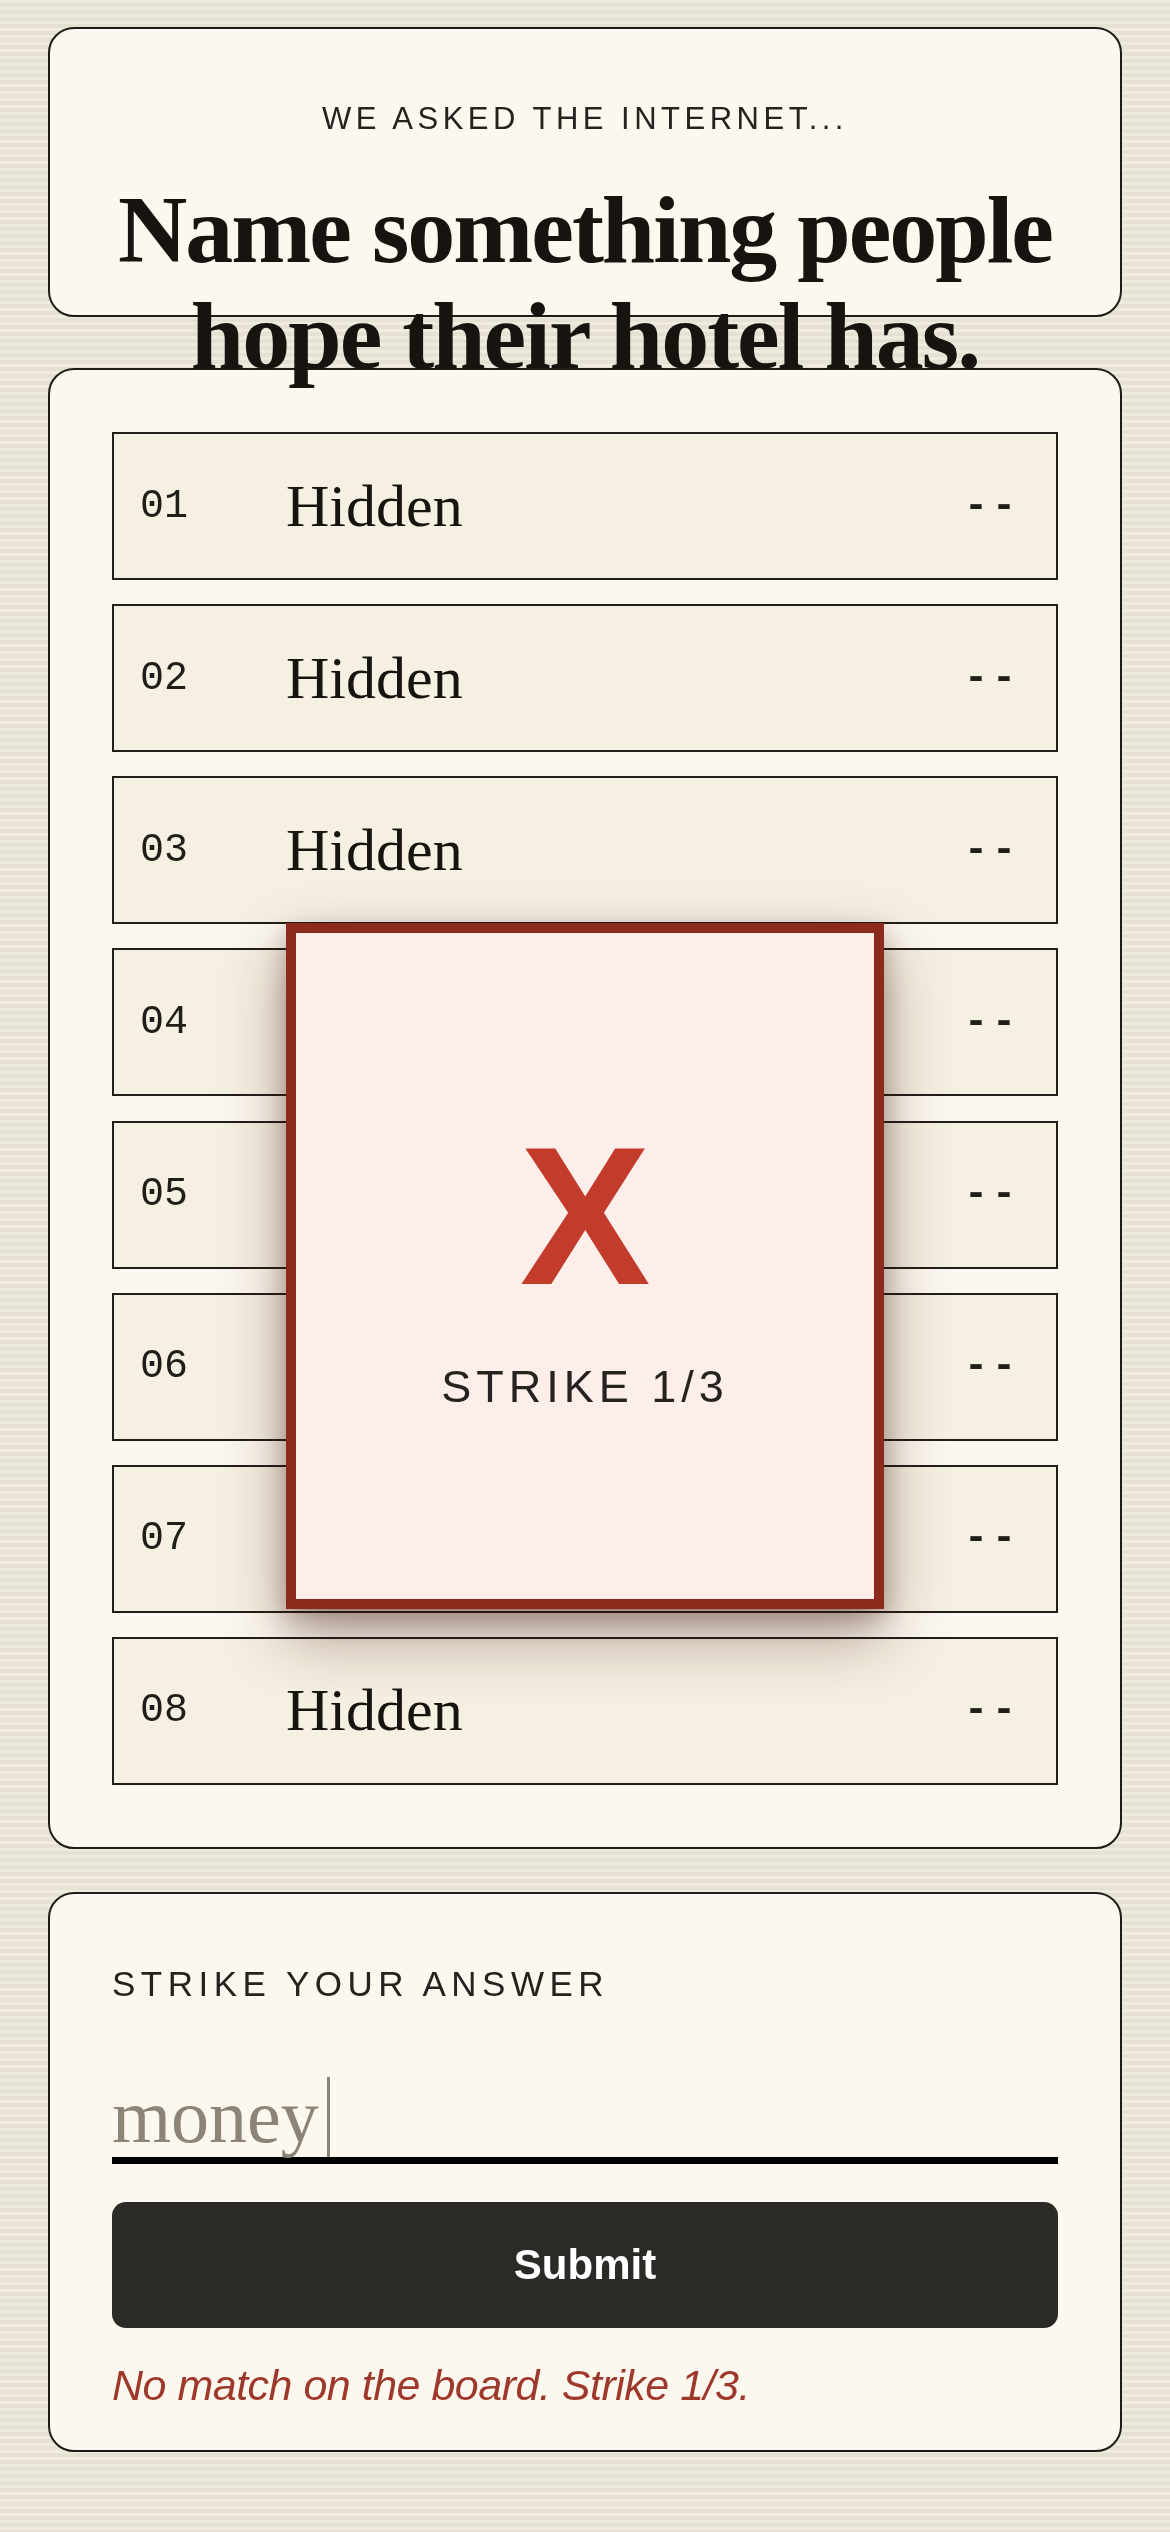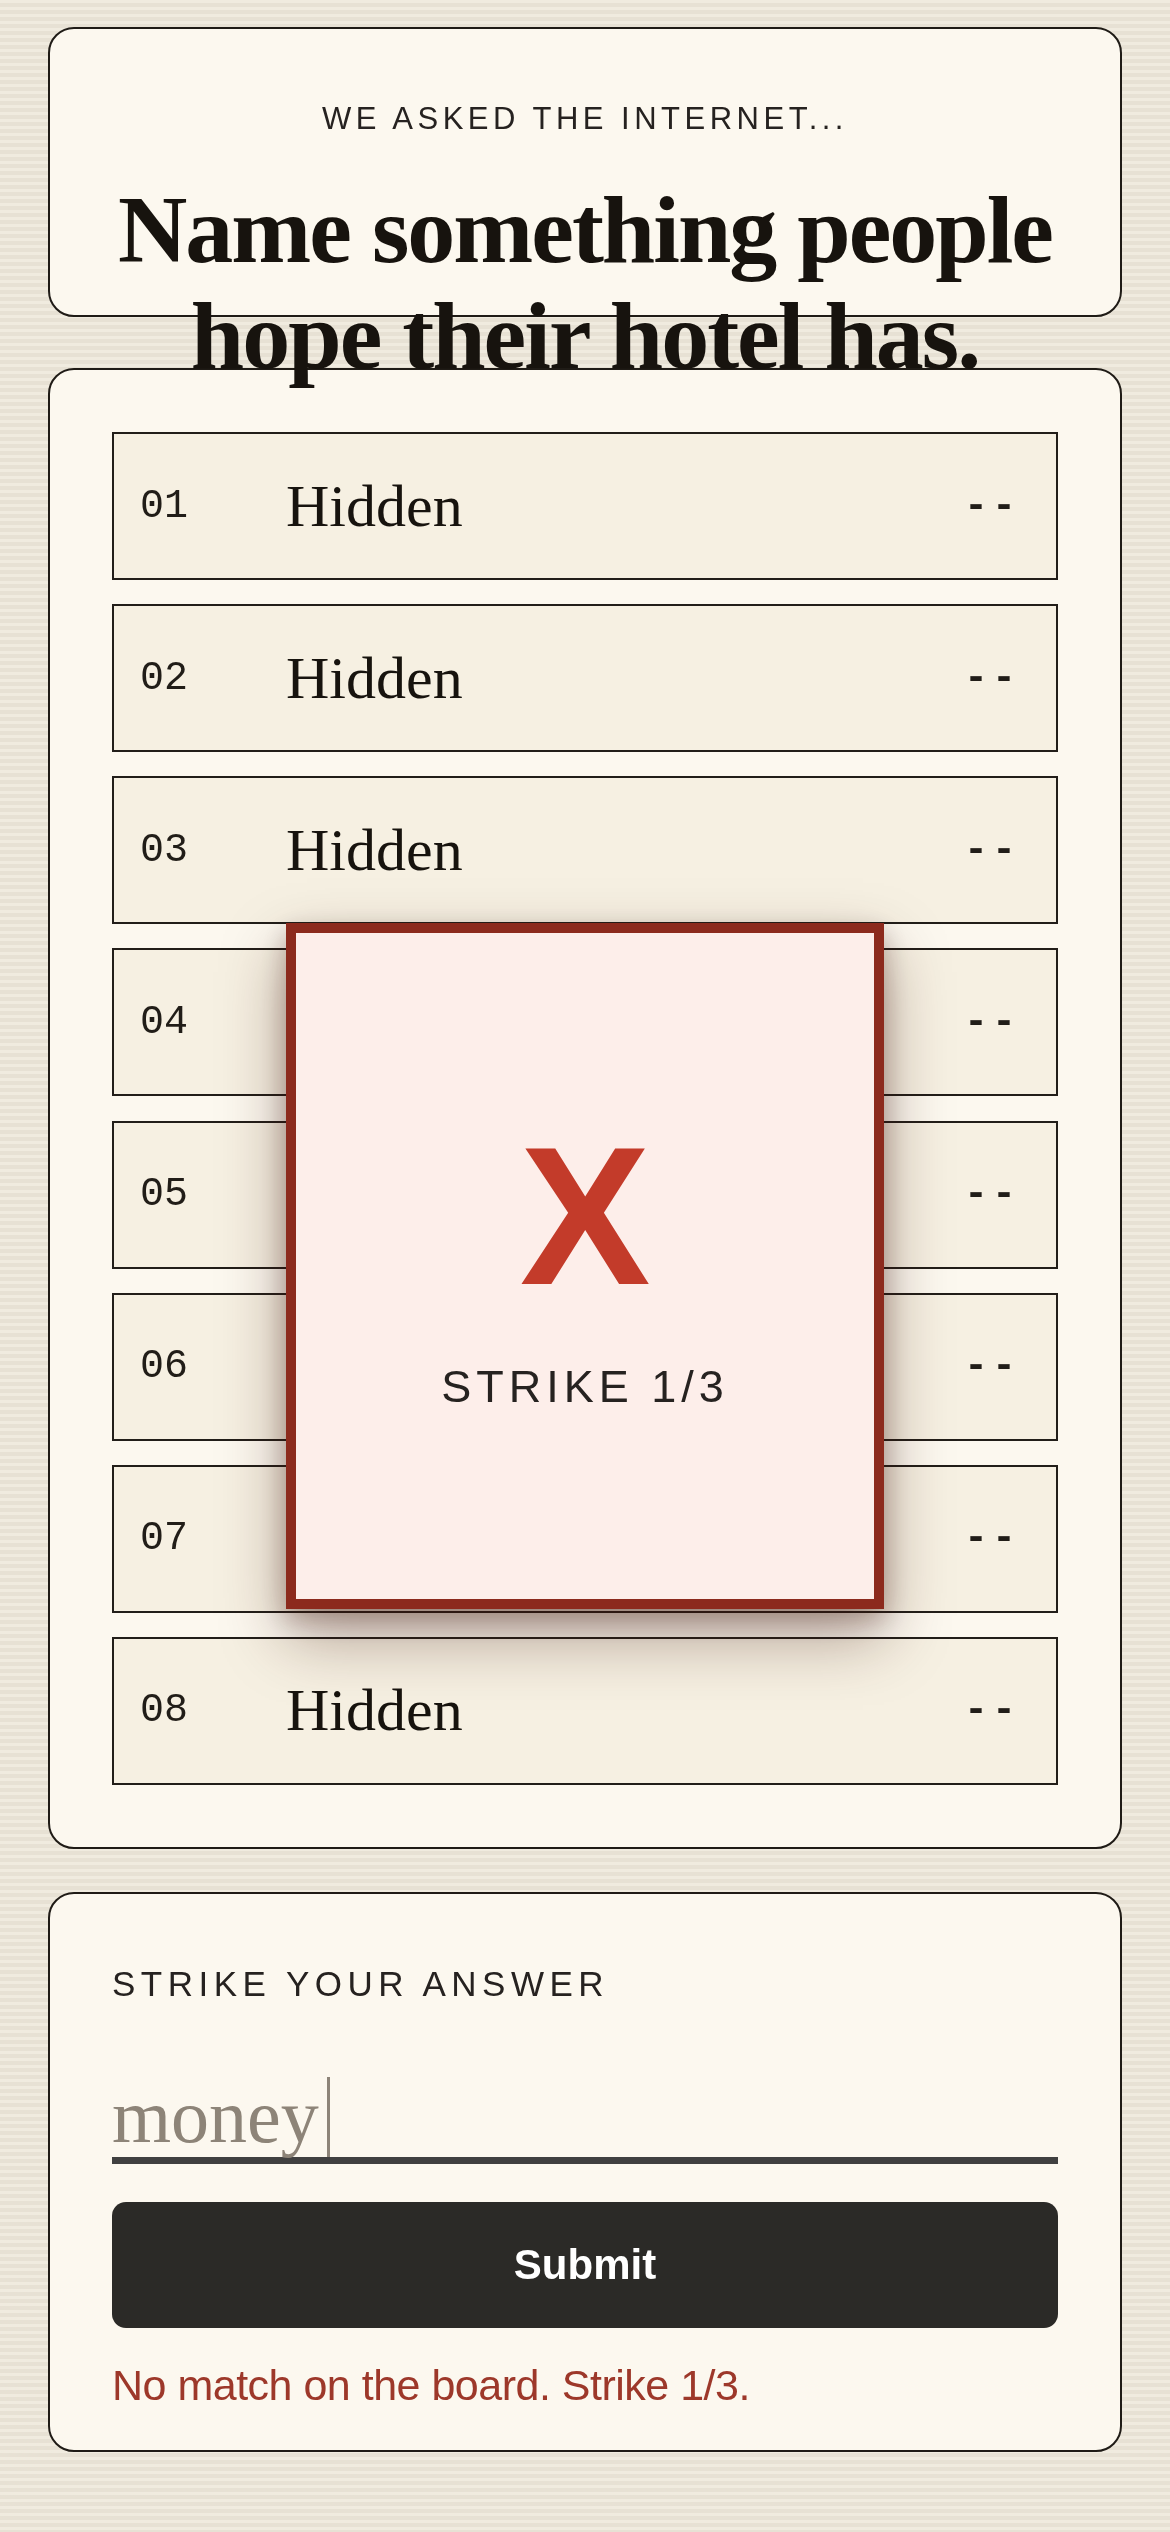--- a/index.html
+++ b/index.html
@@ -54,21 +54,21 @@
     font-family:"Liberation Mono", monospace; font-weight:bold;
     font-size:40px; letter-spacing:4px; color:#211d18;
   }
   
   .answer-card { margin-top:43px; height:560px; padding:70px 62px 0; }
   .answer-label {
     font-size:35px; letter-spacing:5.5px; color:#262220;
   }
   .input-line {
     margin-top:64px;
-    border-bottom:7px solid #404040;
+    border-bottom:7px solid #000000;
     display:flex; align-items:flex-end;
     min-height:96px;
     cursor:text;
   }
   .input-text {
     font-family:"Liberation Serif", serif;
     font-size:76px; line-height:1.05; color:#8d8478;
   }
   .caret {
     display:inline-block; width:3px; height:80px;
@@ -77,21 +77,21 @@
   .submit-button {
     margin-top:38px; width:100%; height:126px;
     background:#2b2a27; color:#ffffff;
     border:none; border-radius:14px;
     font-family:"Liberation Sans", sans-serif;
     font-weight:bold; font-size:42px;
     display:flex; align-items:center; justify-content:center;
     cursor:pointer;
   }
   .error-message {
-    margin-top:33px; font-size:43px; color:#9d382a; letter-spacing:-0.5px;
+    margin-top:33px; font-size:43px; color:#9d382a; letter-spacing:-0.5px;font-style:italic;
   }
   
   .strike-overlay {
     position:fixed; inset:0;
     display:flex; align-items:center; justify-content:center;
   }
   .strike-modal {
     width:598px; height:686px;
     background:#fdeeea;
     border:10px solid #8c2a1d;

